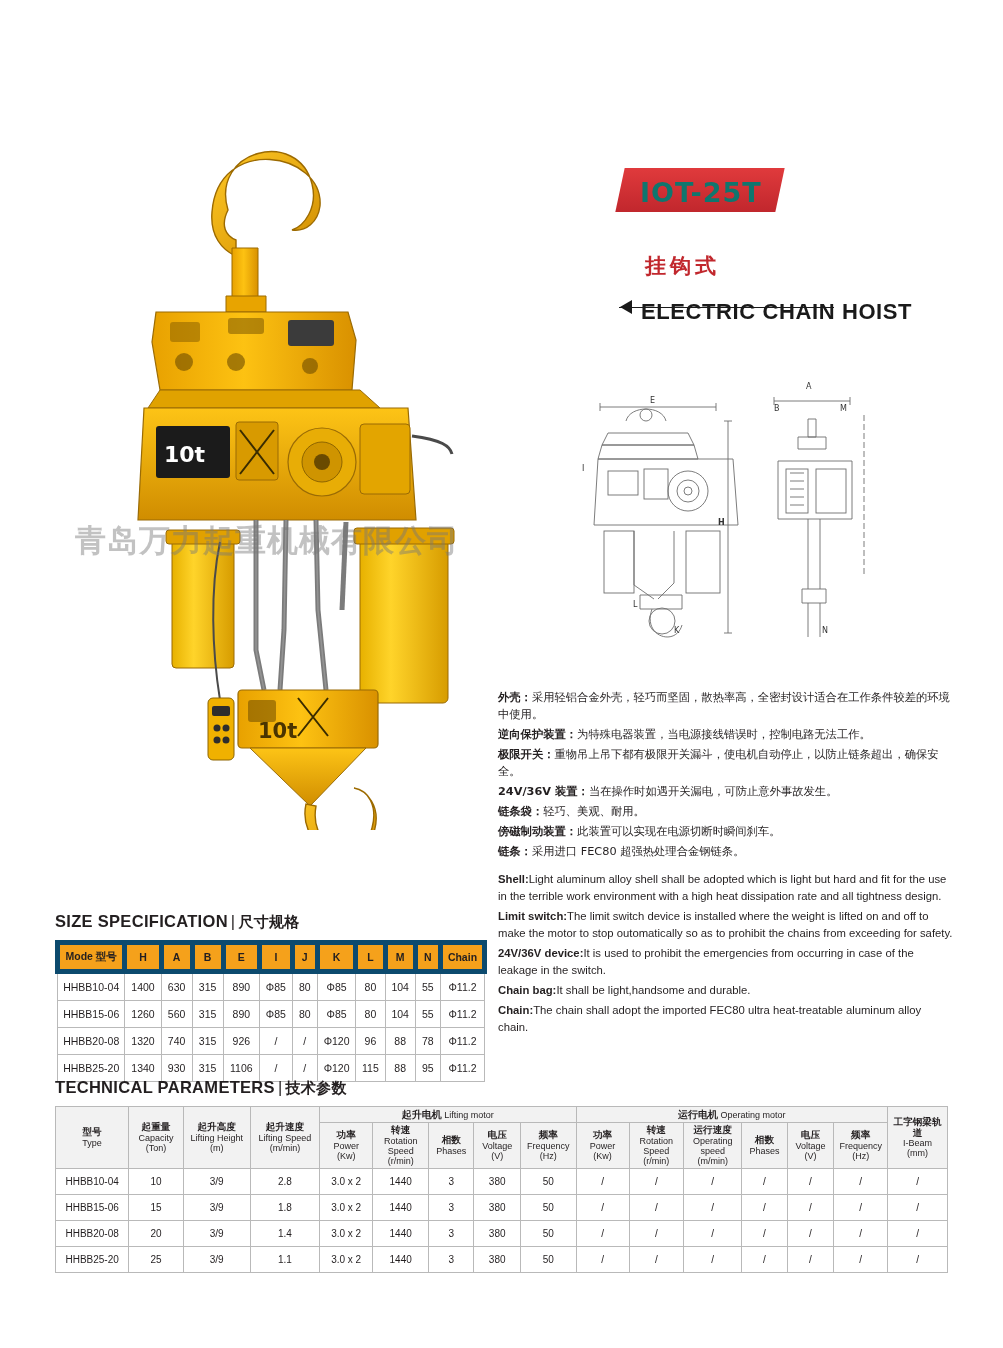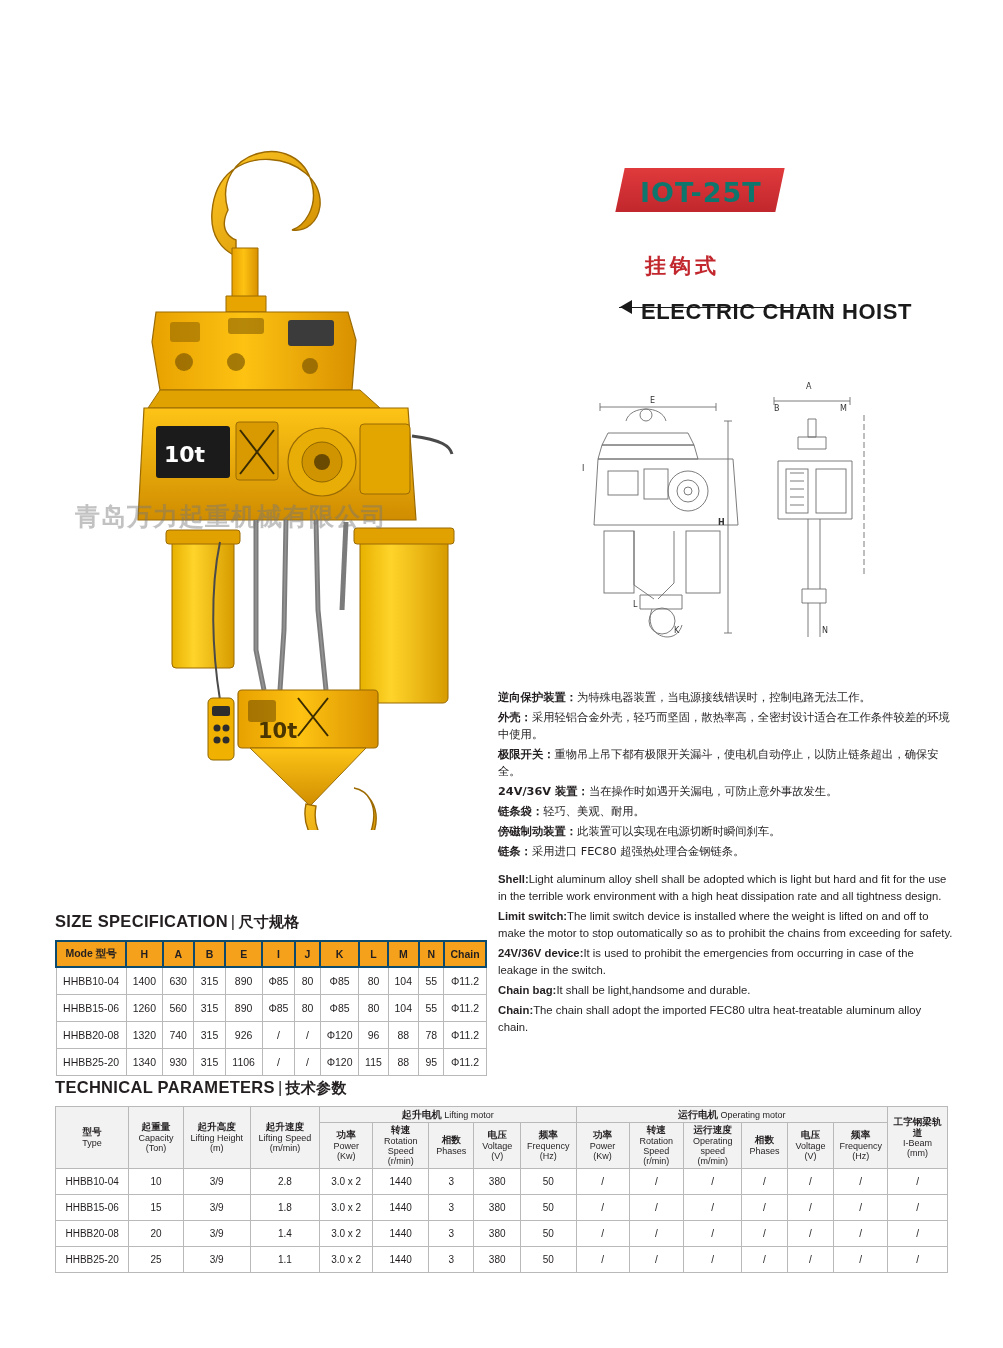--- a/index.html
+++ b/index.html
@@ -7,23 +7,23 @@
     width:1003px;height:1348px;background:#ffffff;
     font-family:"Liberation Sans", sans-serif;
     color:#231f20;position:relative;overflow:hidden;
   }
   .page{position:relative;width:1003px;height:1348px;}
 
   
   .photo{position:absolute;left:60px;top:90px;width:430px;height:740px;}
   svg.hoist{display:block;}
   .watermark{
-    position:absolute;left:75px;top:500px;width:400px;
+    position:absolute;left:75px;top:520px;width:400px;
     font-family:"DejaVu Sans", sans-serif;
-    font-size:25px;letter-spacing:1px;color:rgba(120,120,120,.45);
+    font-size:31px;letter-spacing:1px;color:rgba(120,120,120,.45);
     font-weight:700;white-space:nowrap;
   }
 
   
   .model-banner{
     position:absolute;left:620px;top:168px;width:160px;height:44px;
     background:linear-gradient(180deg,#e03a3c 0%, #c1272d 100%);
     transform:skewX(-12deg);
   }
   .model-banner:after{
@@ -74,21 +74,21 @@
 
   
   table{border-collapse:collapse;}
   .tbl{position:absolute;font-size:10.5px;}
   .tbl td,.tbl th{border:1px solid #b9b9b9;text-align:center;padding:2px 3px;}
 
   
   #size-table{left:55px;top:940px;width:432px;}
   #size-table th{
     background:#f5a11b;color:#231f20;font-weight:700;font-size:10.5px;
-    border:2px solid #0c4a6e;height:20px;
+    border:5px solid #0c4a6e;height:20px;
   }
   #size-table td{height:22px;background:#ffffff;font-size:10.5px;}
   #size-table tr:nth-child(odd) td{background:#fff;}
 
   
   #tech-table{left:55px;top:1106px;width:893px;}
   #tech-table th{
     background:#f2f2f2;font-weight:400;font-size:9.3px;line-height:1.12;
     border:1px solid #b9b9b9;padding:2px 1px;
   }
@@ -266,22 +266,22 @@
         <path d="M40 228 L40 262 M52 228 L52 262"></path>
         <text x="54" y="258" font-size="8" fill="#333" stroke="none" font-family="DejaVu Sans, sans-serif">N</text>
 
         <line x1="96" y1="40" x2="96" y2="200" stroke-dasharray="6 3"></line>
       </g>
     </svg>
   </div>
 
   <div class="desc">
     <div class="cn">
+      <p><b>外壳：</b><span>采用轻铝合金外壳，轻巧而坚固，散热率高，全密封设计适合在工作条件较差的环境中使用。</span></p>
       <p><b>逆向保护装置：</b><span>为特殊电器装置，当电源接线错误时，控制电路无法工作。</span></p>
-      <p><b>外壳：</b><span>采用轻铝合金外壳，轻巧而坚固，散热率高，全密封设计适合在工作条件较差的环境中使用。</span></p>
       <p><b>极限开关：</b><span>重物吊上吊下都有极限开关漏斗，使电机自动停止，以防止链条超出，确保安全。</span></p>
       <p><b>24V/36V 装置：</b><span>当在操作时如遇开关漏电，可防止意外事故发生。</span></p>
       <p><b>链条袋：</b><span>轻巧、美观、耐用。</span></p>
       <p><b>傍磁制动装置：</b><span>此装置可以实现在电源切断时瞬间刹车。</span></p>
       <p><b>链条：</b><span>采用进口 FEC80 超强热处理合金钢链条。</span></p>
     </div>
     <div class="gap"></div>
     <div class="en">
       <p><b>Shell:</b><span>Light aluminum alloy shell shall be adopted which is light but hard and fit for the use in the terrible work environment with a high heat dissipation rate and all tightness design.</span></p>
       <p><b>Limit switch:</b><span>The limit switch device is installed where the weight is lifted on and off to make the motor to stop outomatically so as to prohibit the chains from exceeding for safety.</span></p>

